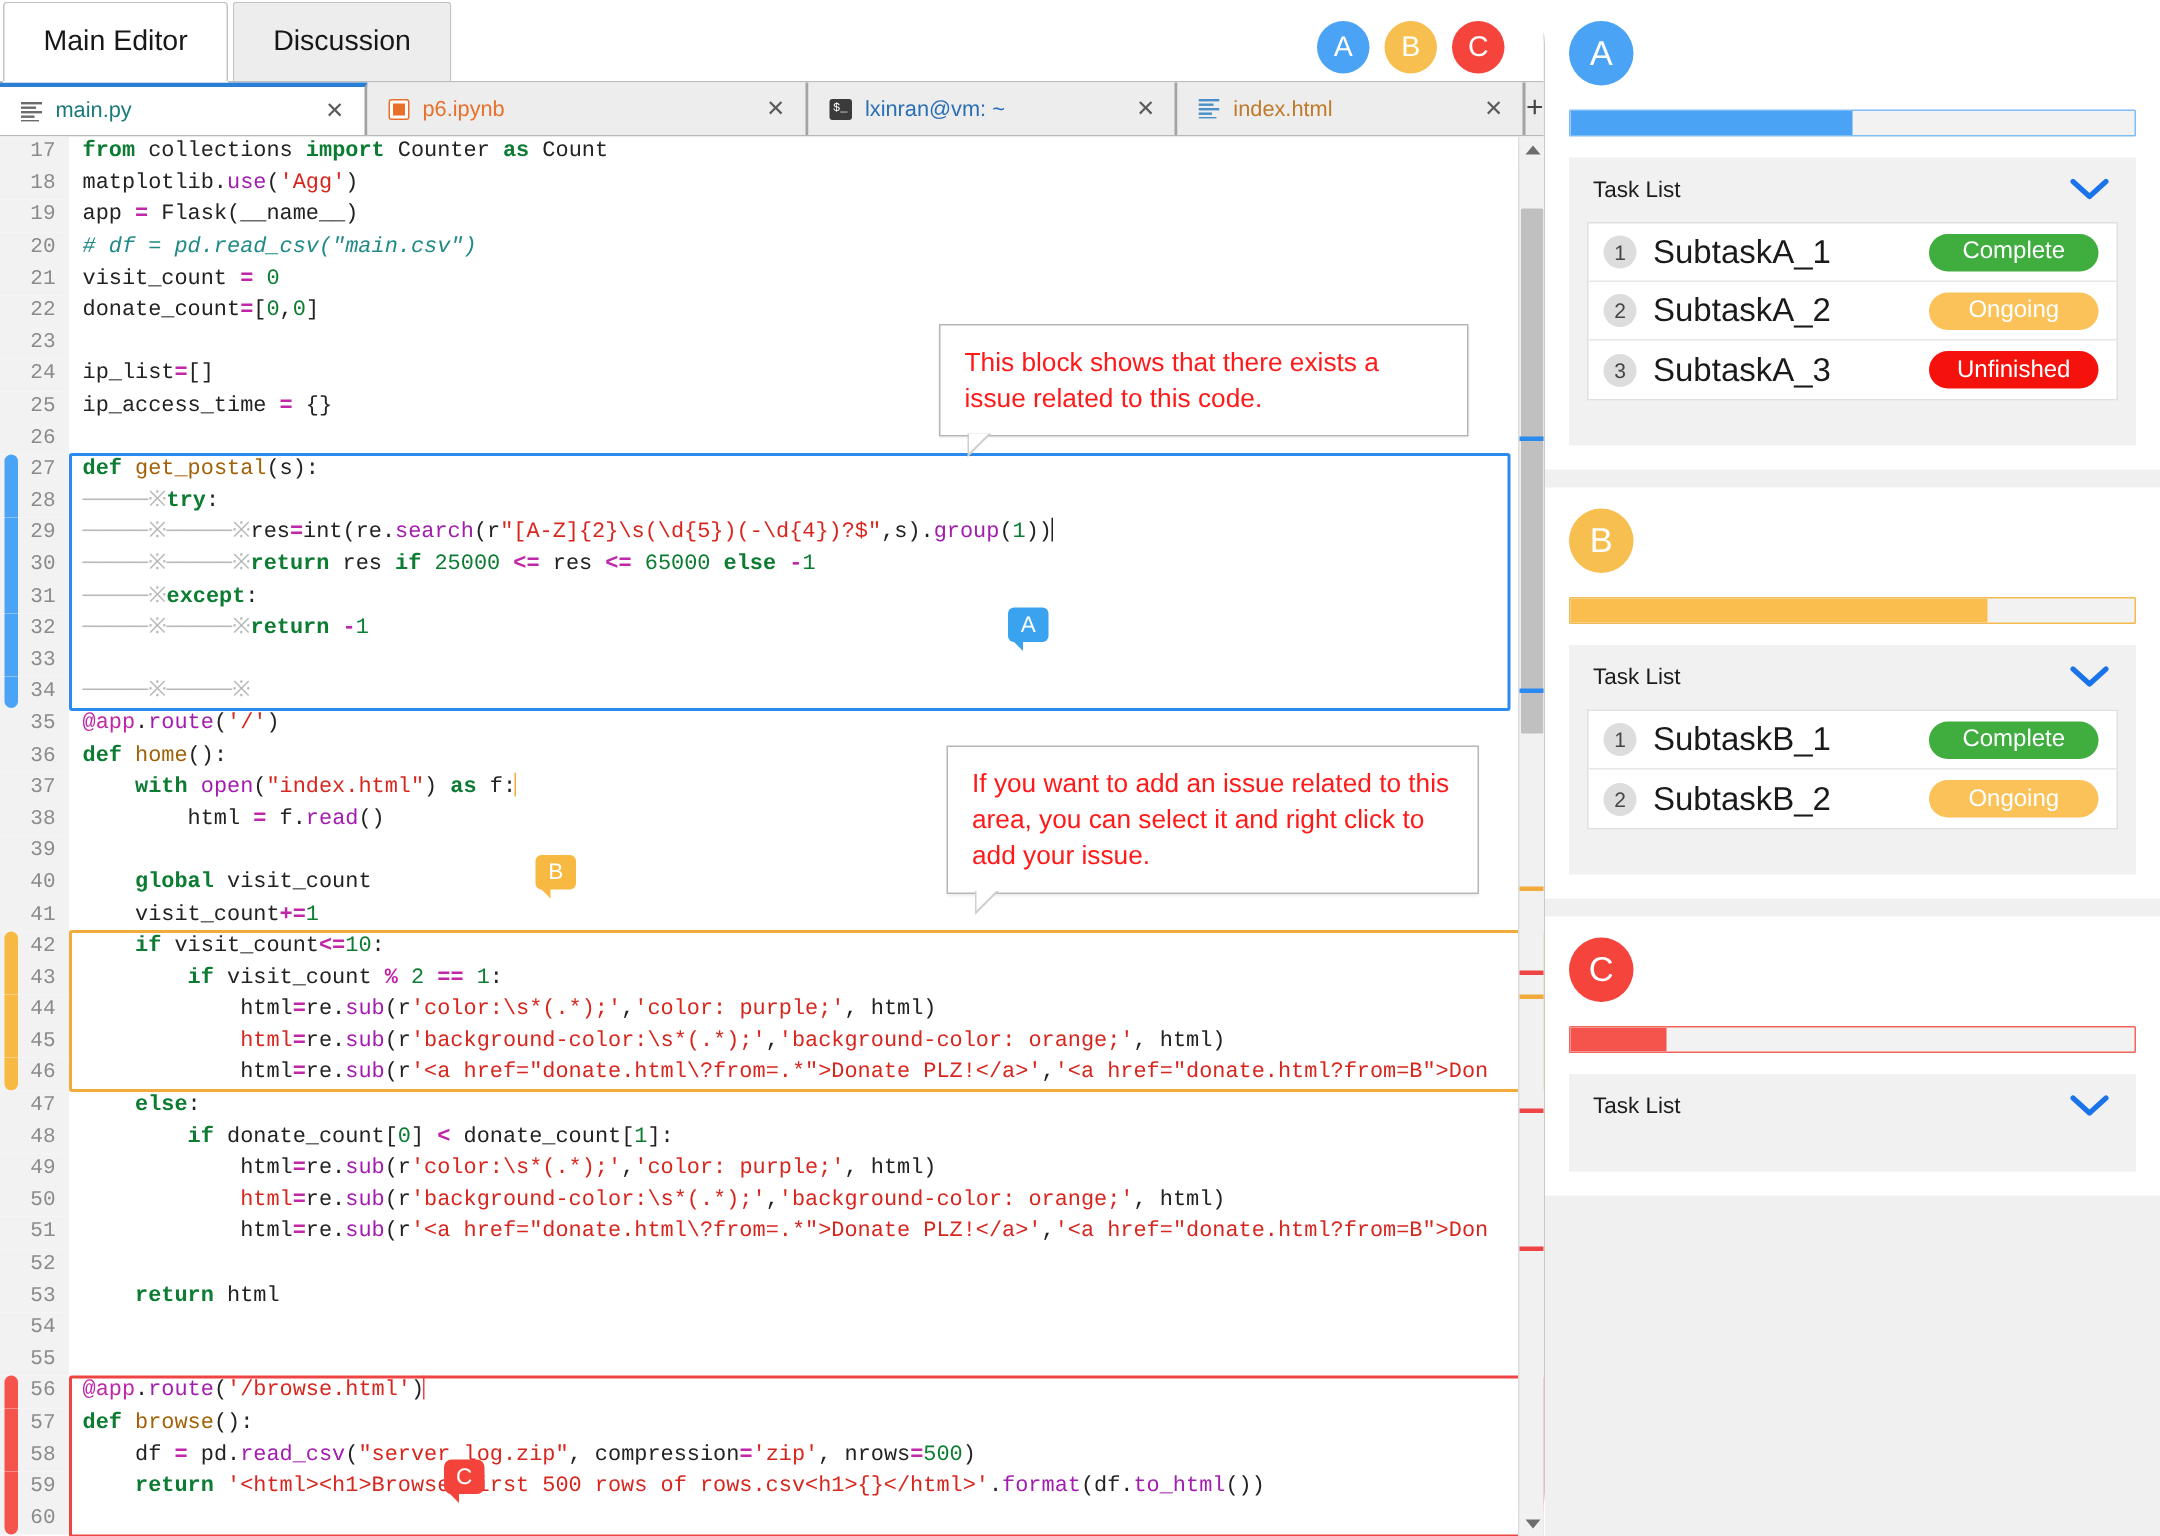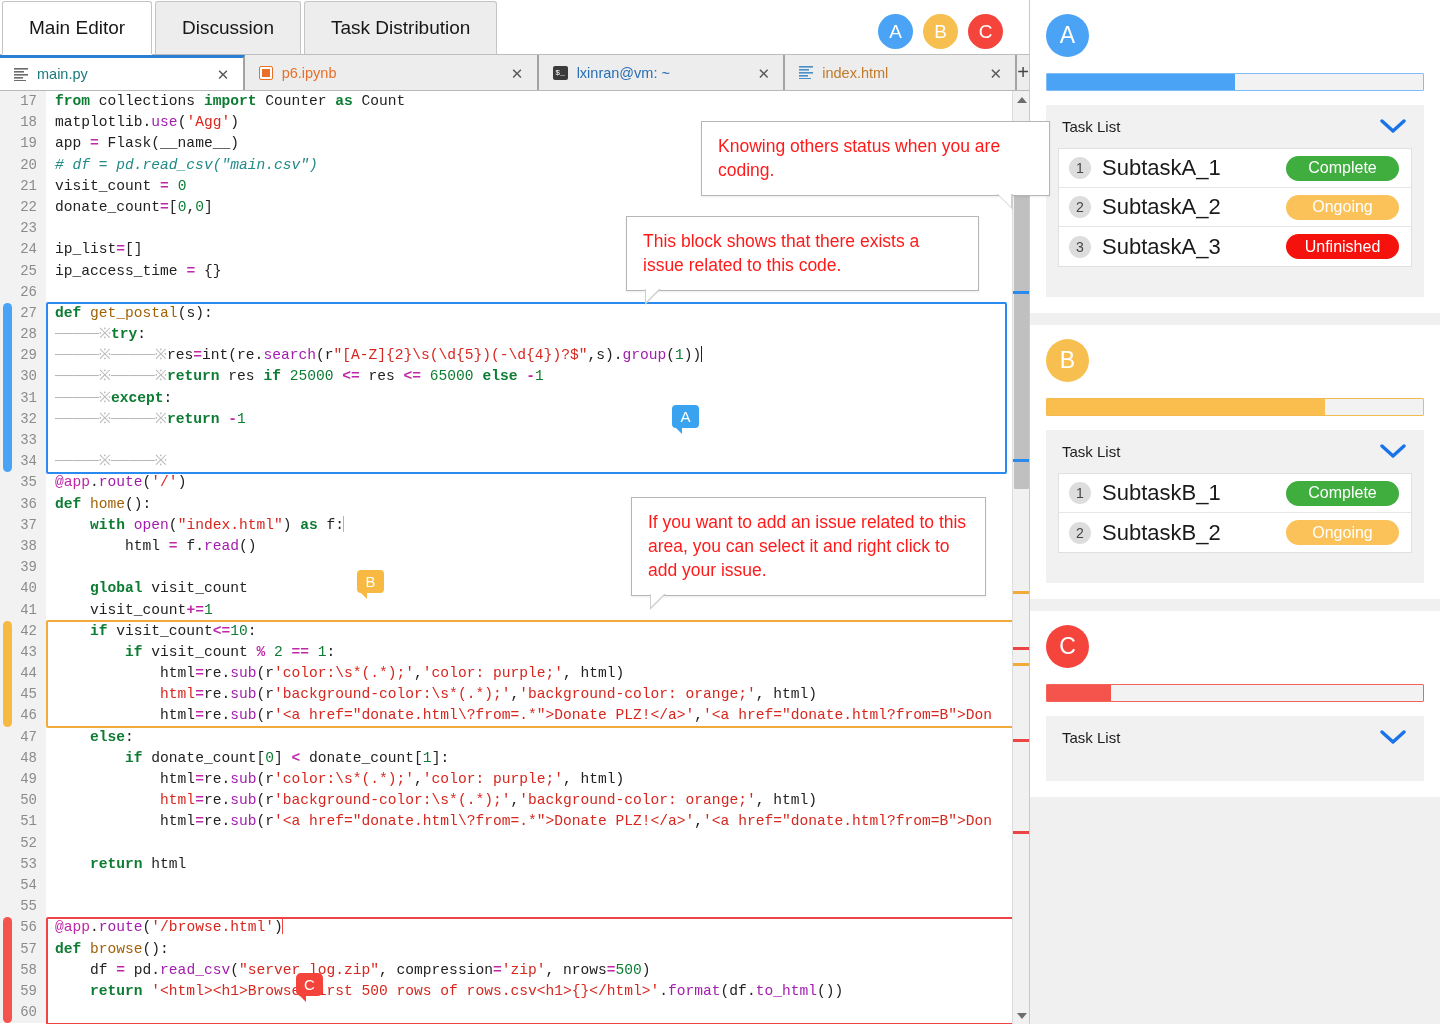--- a/index.html
+++ b/index.html
@@ -10,20 +10,21 @@
     overflow: hidden;
   }
   #app { position: relative; width: 1440px; height: 1024px; display: flex; }
 
   
   #left {
     position: relative;
     width: 1030px; height: 1024px;
     background: #ffffff;
     border-right: 1px solid #c9c9c9;
+    border-radius: 29px;
   }
 
   
   #apptabs {
     position: relative;
     height: 55px;
     background: #ffffff;
     border-bottom: 1px solid #bdbdbd;
     display: flex;
     align-items: flex-end;
@@ -343,23 +344,20 @@
 <div id="app">
 
   <div id="left">
 
     <div id="apptabs">
       <div class="apptab active">
         <span>Main Editor</span>
       </div>
       <div class="apptab">
         <span>Discussion</span>
-      </div>
-      <div class="apptab">
-        <span>Task Distribution</span>
       </div>
 
       <div id="avatars">
         <div class="avatar" style="background:#4aa3f5">
           <span>A</span>
         </div>
         <div class="avatar" style="background:#f7bf4f">
           <span>B</span>
         </div>
         <div class="avatar" style="background:#f4443c">
@@ -451,25 +449,20 @@
         <div class="mark" style="top:556px;  background:#ef4444;"></div>
         <div class="mark" style="top:572px;background:#f0ab3a;"></div>
         <div class="mark" style="top:648px;  background:#ef4444;"></div>
         <div class="mark" style="top:740px;  background:#ef4444;"></div>
         <div class="arrowDn">
             <div class="tri dn"></div>
           </div>
       </div>
     </div>
 
-    <div class="callout" style="left:701px; top:121px; width:349px;">
-      <span>Knowing others status when you are coding.</span>
-      <span class="tail" style="bottom:-15px; left:auto; right:36px; border-left:0; border-right:16px solid #cfcfcf; border-bottom:16px solid transparent;"></span>
-      <span class="tail2" style="bottom:-12px; left:auto; right:38px; border-left:0; border-right:13px solid #ffffff; border-bottom:13px solid transparent;"></span>
-    </div>
 
     <div class="callout" style="left:631px; top:497px; width:355px;">
       <span>If you want to add an issue related to this area, you can select it and right click to add your issue.</span>
       <span class="tail"></span>
       <span class="tail2"></span>
     </div>
 
     <div class="callout" style="left:626px; top:216px; width:353px;">
       <span>This block shows that there exists a issue related to this code.</span>
       <span class="tail"></span>

